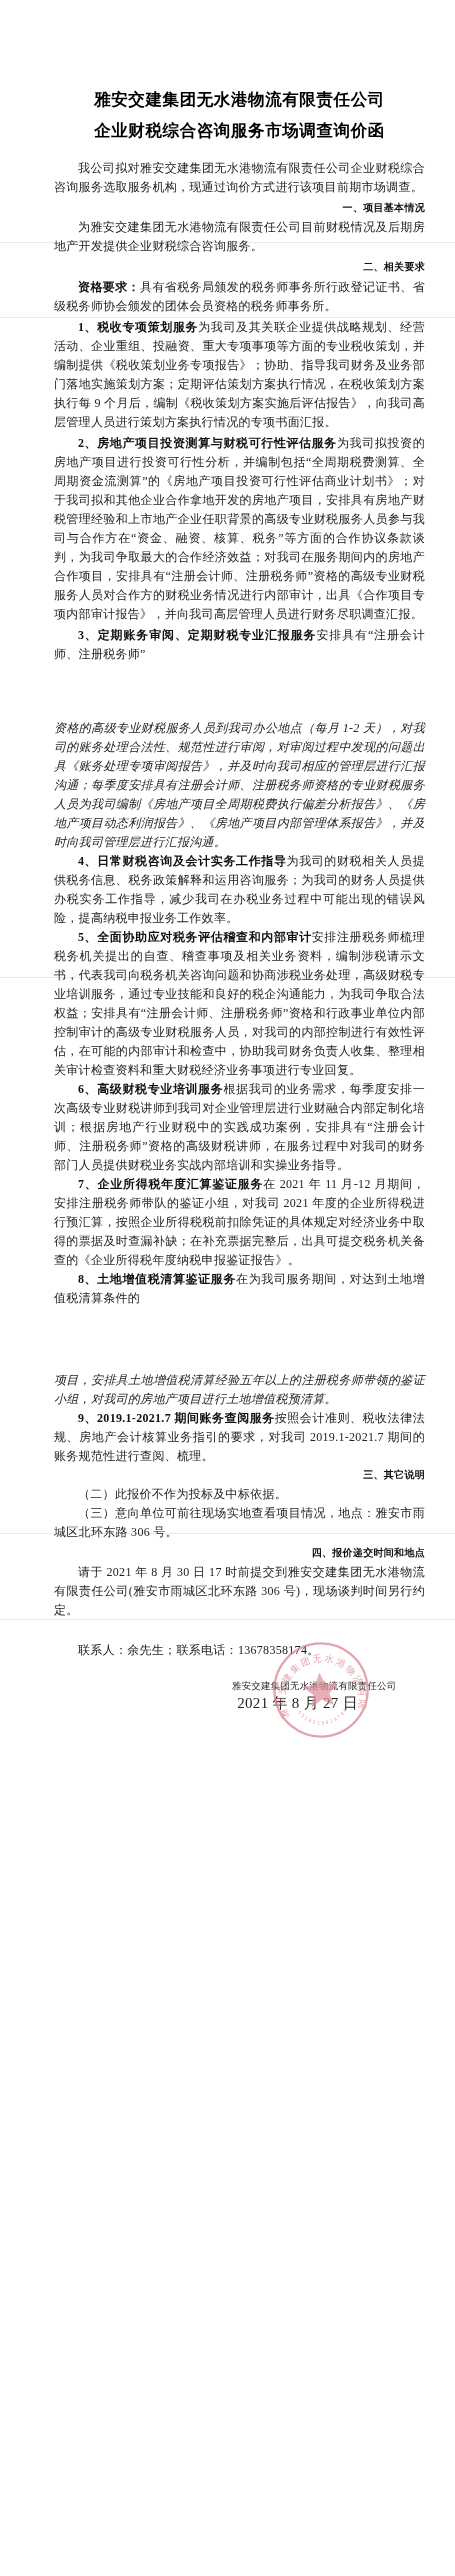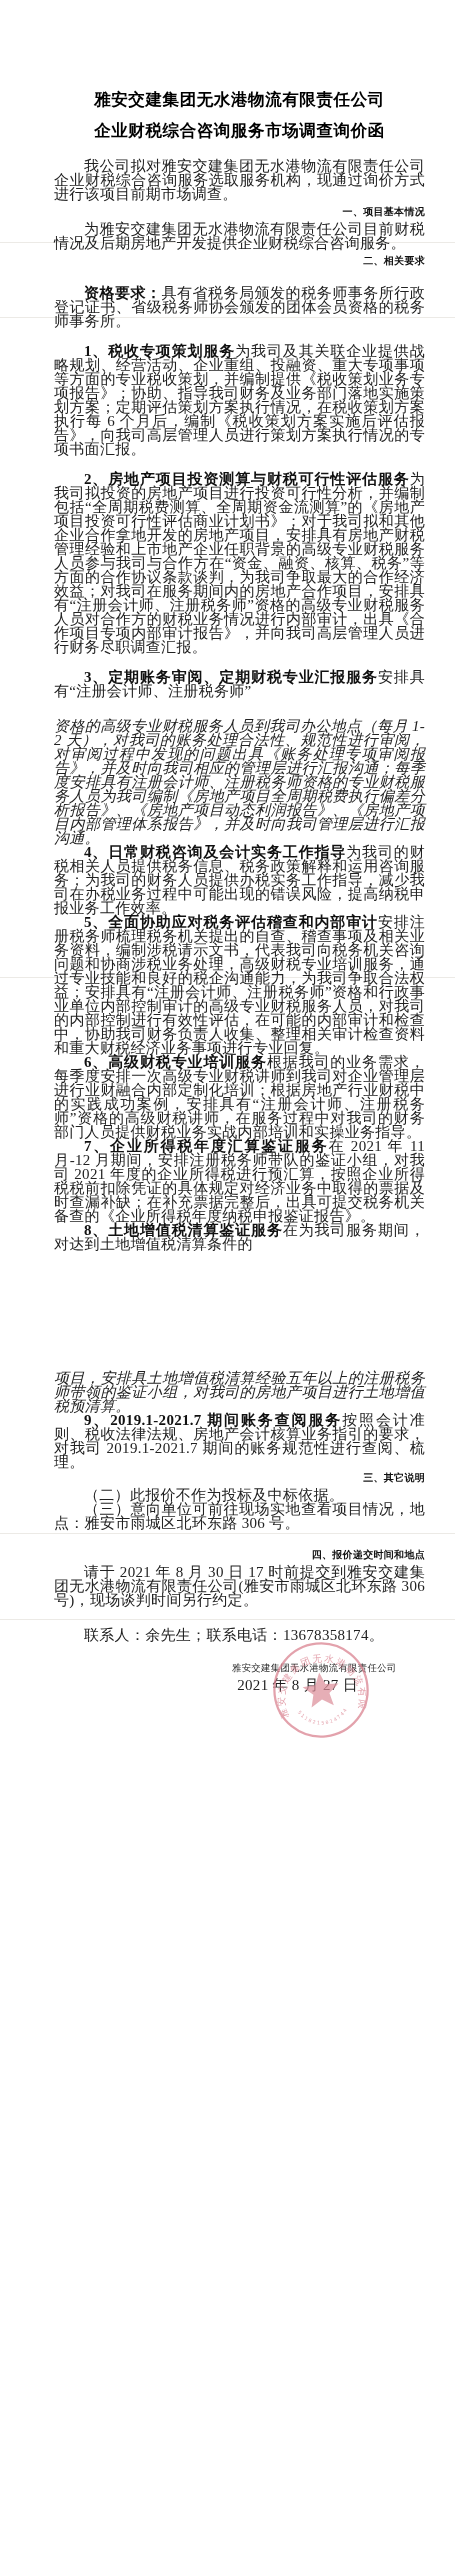--- a/index.html
+++ b/index.html
@@ -26,22 +26,22 @@
   #page3-block{top:1371px;}
   .doc-title{
     text-align:center;
     font-weight:bold;
     font-size:16.5px;
     line-height:31px;
     letter-spacing:0.6px;
     color:#000;
   }
   .body-para{
-    font-size:15px;
-    line-height:14px;
+    font-size:12px;
+    line-height:19px;
     letter-spacing:0.3px;
     text-align:justify;
     margin:0;
     color:#222;
   }
   .indent{text-indent:2em;}
   .no-indent{text-indent:0;font-style:italic;}
   .first-para{margin-top:12.5px;}
   .sec-heading{
     font-family:"Liberation Sans","DejaVu Sans",sans-serif;
@@ -49,21 +49,21 @@
     font-size:10px;
     line-height:17.7px;
     letter-spacing:0.3px;
     text-indent:2em;
     margin:2.3px 0 1.1px 0;
     color:#111;
     text-align:right;
   }
   .lead{font-weight:bold;color:#111;}
   .para-gap{margin-top:0;}
-  .small-gap{margin-top:16px;}
+  .small-gap{margin-top:2px;}
   .contact-para{margin-top:21px;}
   .sign-company{
     margin-top:18px;
     text-align:right;
     padding-right:28.5px;
     font-size:9.4px;
     line-height:17.7px;
     letter-spacing:0.3px;
   }
   .sign-date{
@@ -108,21 +108,21 @@
 
     <p class="body-para indent first-para"><span>我公司拟对雅安交建集团无水港物流有限责任公司企业财税综合咨询服务选取服务机构，现通过询价方式进行该项目前期市场调查。</span></p>
 
     <h3 class="sec-heading">一、项目基本情况</h3>
     <p class="body-para indent"><span>为雅安交建集团无水港物流有限责任公司目前财税情况及后期房地产开发提供企业财税综合咨询服务。</span></p>
 
     <h3 class="sec-heading">二、相关要求</h3>
 
     <p class="body-para indent small-gap"><span class="lead">资格要求：</span><span>具有省税务局颁发的税务师事务所行政登记证书、省级税务师协会颁发的团体会员资格的税务师事务所。</span></p>
 
-    <p class="body-para indent small-gap"><span class="lead">1、税收专项策划服务</span><span>为我司及其关联企业提供战略规划、经营活动、企业重组、投融资、重大专项事项等方面的专业税收策划，并编制提供《税收策划业务专项报告》；协助、指导我司财务及业务部门落地实施策划方案；定期评估策划方案执行情况，在税收策划方案执行每 6 个月后，编制《税收策划方案实施后评估报告》，向我司高层管理人员进行策划方案执行情况的专项书面汇报。</span></p>
+    <p class="body-para indent small-gap"><span class="lead">1、税收专项策划服务</span><span>为我司及其关联企业提供战略规划、经营活动、企业重组、投融资、重大专项事项等方面的专业税收策划，并编制提供《税收策划业务专项报告》；协助、指导我司财务及业务部门落地实施策划方案；定期评估策划方案执行情况，在税收策划方案执行每 9 个月后，编制《税收策划方案实施后评估报告》，向我司高层管理人员进行策划方案执行情况的专项书面汇报。</span></p>
 
     <p class="body-para indent small-gap"><span class="lead">2、房地产项目投资测算与财税可行性评估服务</span><span>为我司拟投资的房地产项目进行投资可行性分析，并编制包括“全周期税费测算、全周期资金流测算”的《房地产项目投资可行性评估商业计划书》；对于我司拟和其他企业合作拿地开发的房地产项目，安排具有房地产财税管理经验和上市地产企业任职背景的高级专业财税服务人员参与我司与合作方在“资金、融资、核算、税务”等方面的合作协议条款谈判，为我司争取最大的合作经济效益；对我司在服务期间内的房地产合作项目，安排具有“注册会计师、注册税务师”资格的高级专业财税服务人员对合作方的财税业务情况进行内部审计，出具《合作项目专项内部审计报告》，并向我司高层管理人员进行财务尽职调查汇报。</span></p>
 
     <p class="body-para indent small-gap"><span class="lead">3、定期账务审阅、定期财税专业汇报服务</span><span>安排具有“注册会计师、注册税务师”</span></p>
   </div>
 
   <div class="page-block" id="page2-block">
     <p class="body-para no-indent"><span>资格的高级专业财税服务人员到我司办公地点（每月 1-2 天），对我司的账务处理合法性、规范性进行审阅，对审阅过程中发现的问题出具《账务处理专项审阅报告》，并及时向我司相应的管理层进行汇报沟通；每季度安排具有注册会计师、注册税务师资格的专业财税服务人员为我司编制《房地产项目全周期税费执行偏差分析报告》、《房地产项目动态利润报告》、《房地产项目内部管理体系报告》，并及时向我司管理层进行汇报沟通。</span></p>
 
     <p class="body-para indent para-gap"><span class="lead">4、日常财税咨询及会计实务工作指导</span><span>为我司的财税相关人员提供税务信息、税务政策解释和运用咨询服务；为我司的财务人员提供办税实务工作指导，减少我司在办税业务过程中可能出现的错误风险，提高纳税申报业务工作效率。</span></p>

